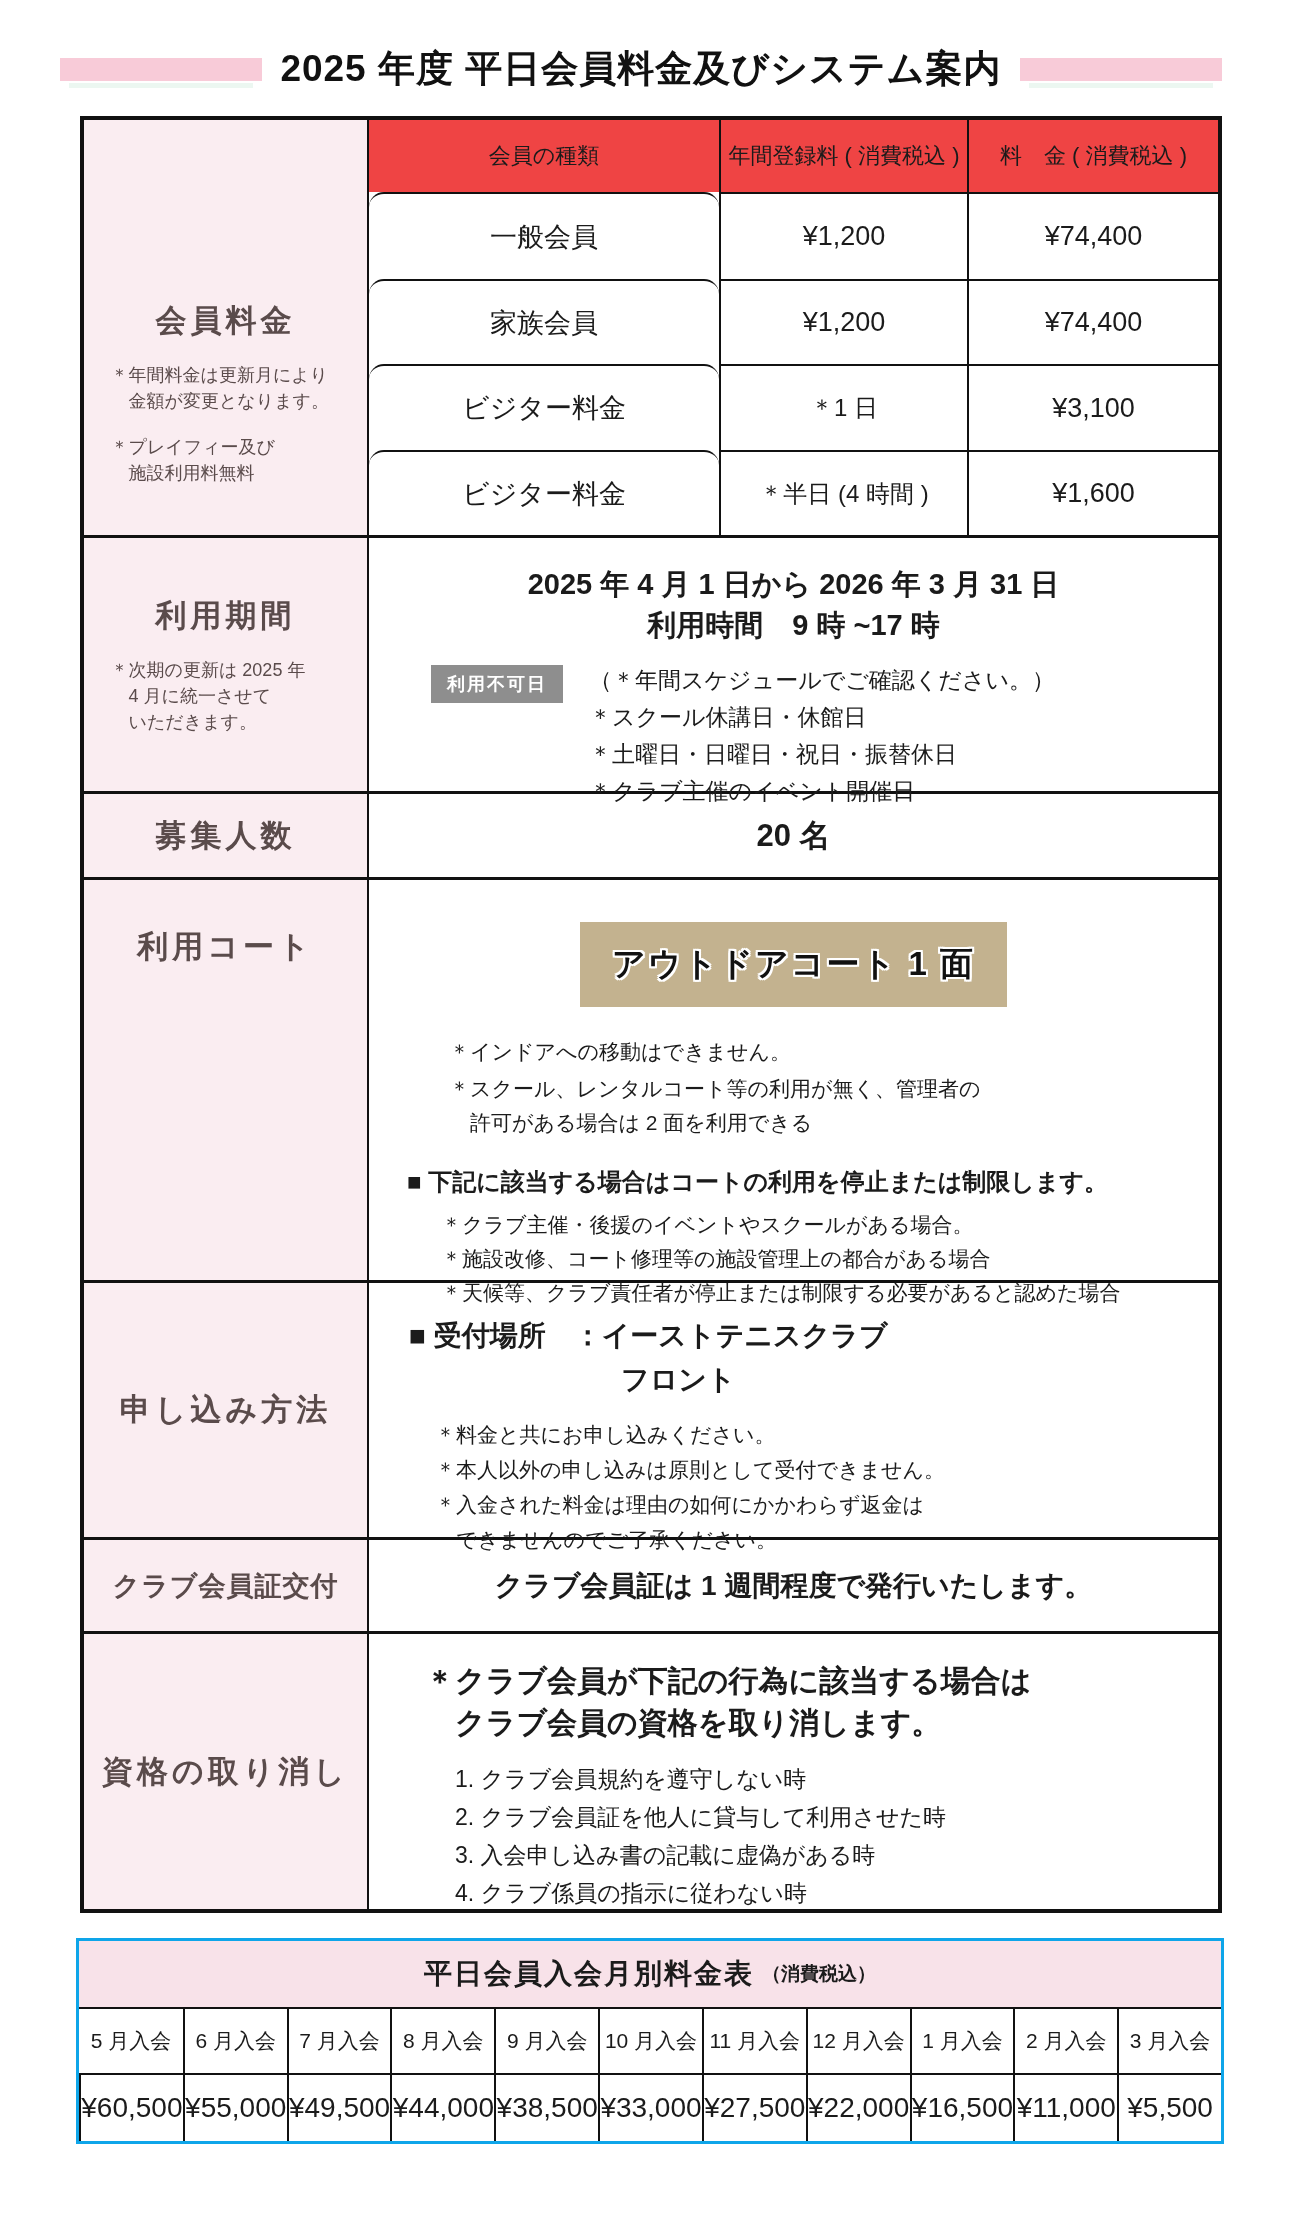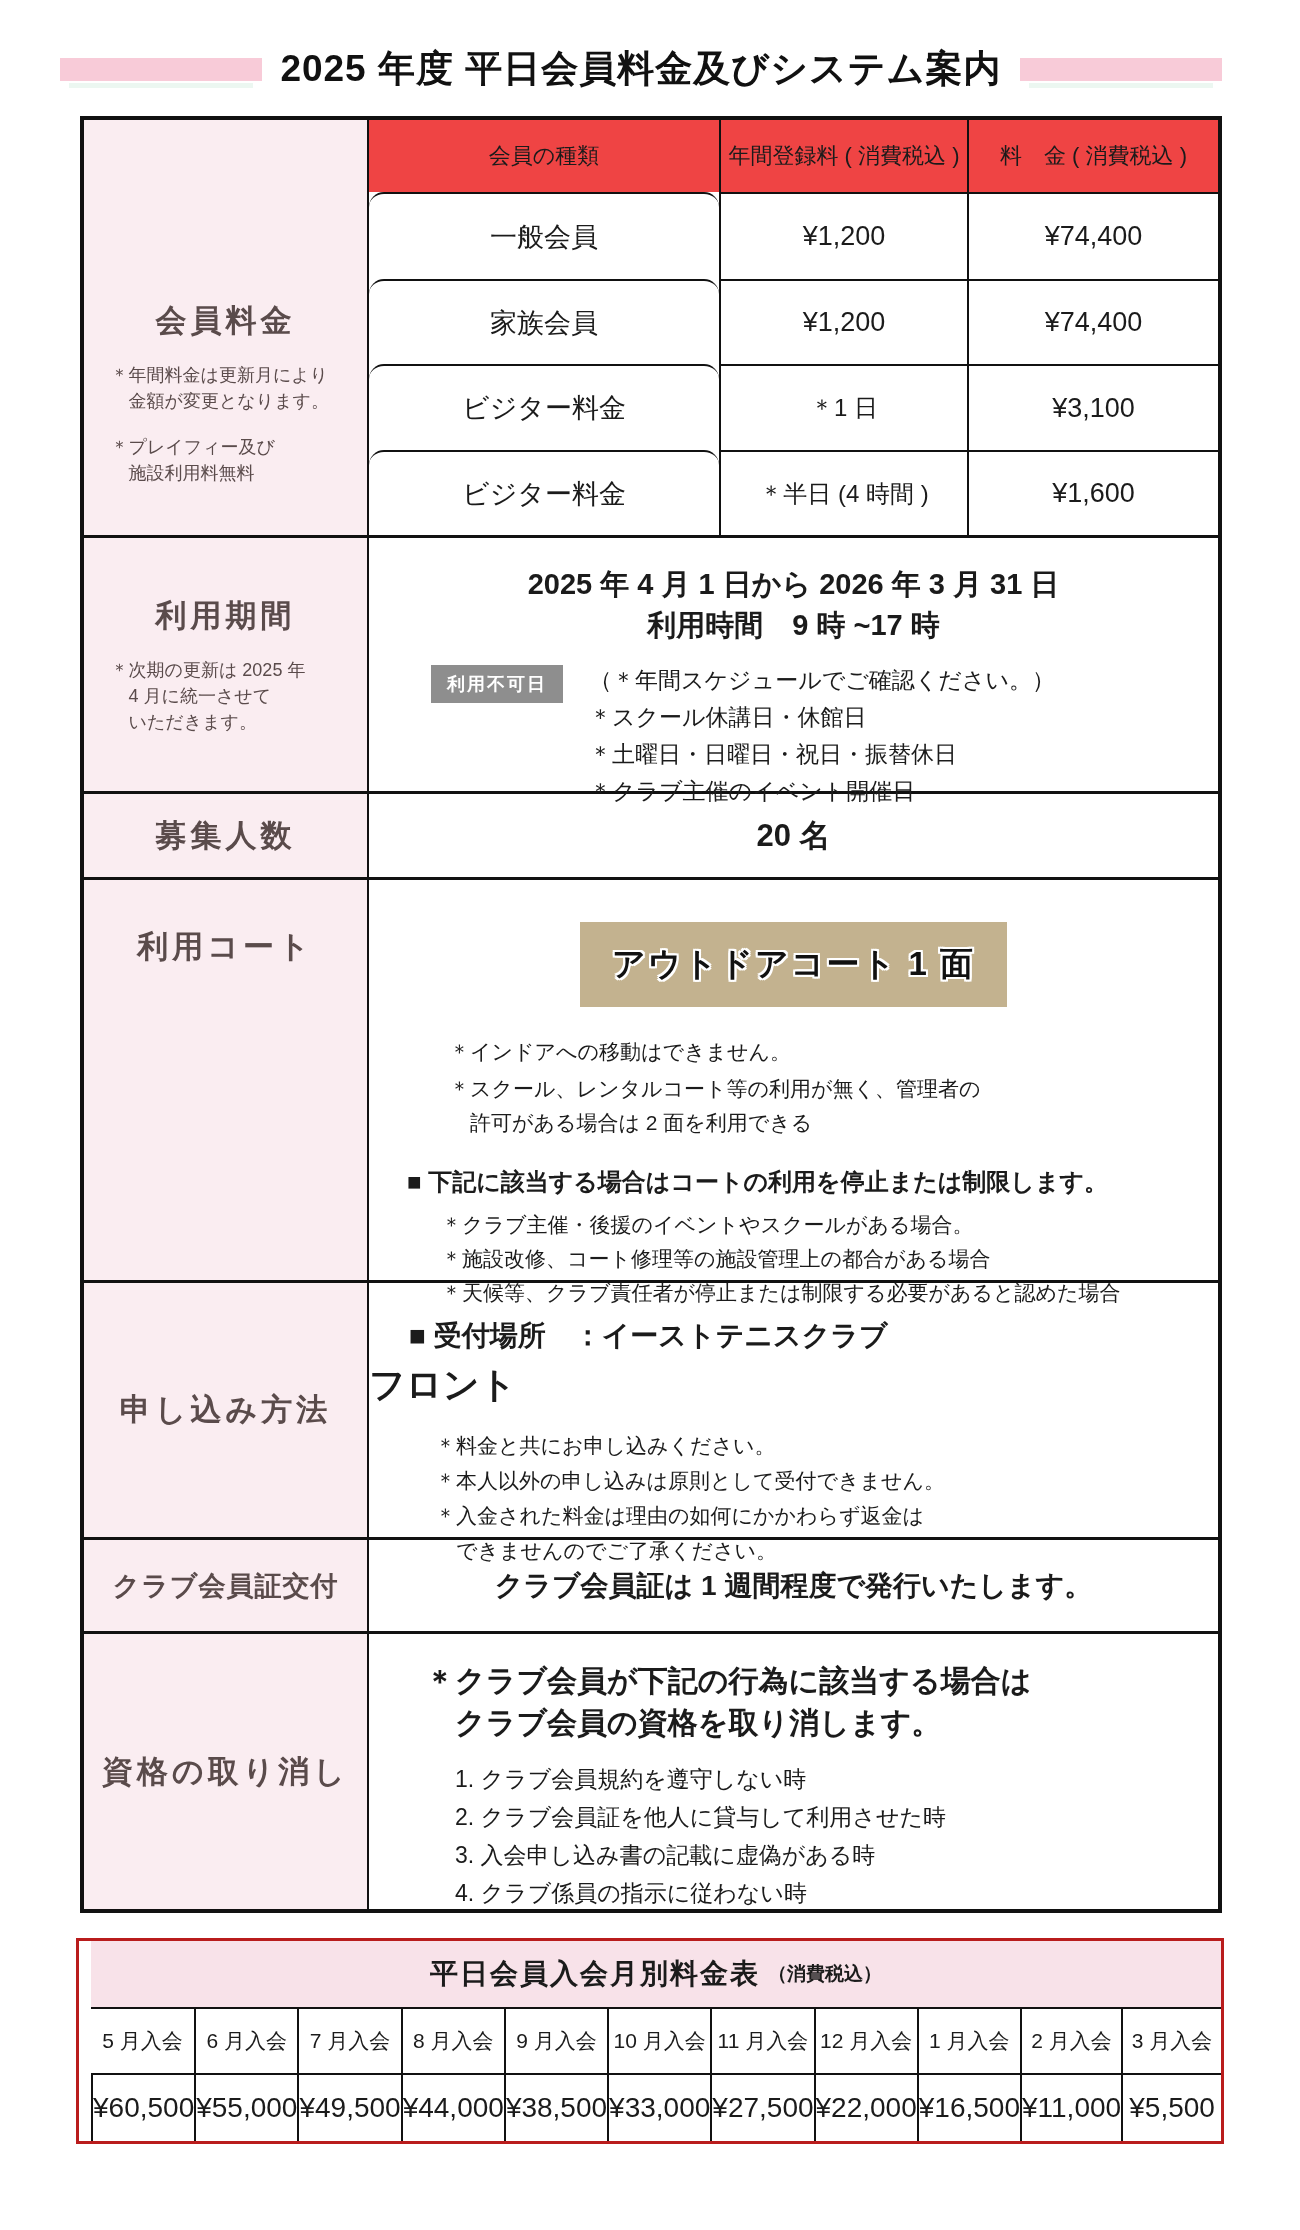--- a/index.html
+++ b/index.html
@@ -84,35 +84,34 @@
     text-shadow: -2px -2px 0 #fff, 2px -2px 0 #fff, -2px 2px 0 #fff, 2px 2px 0 #fff,
                  0 -2px 0 #fff, 0 2px 0 #fff, -2px 0 0 #fff, 2px 0 0 #fff;
   }
   .court-notes { margin: 28px 0 0 80px; font-size: 21px; line-height: 34px; }
   .court-notes .pre { margin-bottom: 3px; }
   .restrict-heading { margin: 26px 0 0 38px; font-size: 24px; font-weight: bold; }
   .restrict-list { margin: 10px 0 0 72px; font-size: 21px; line-height: 34px; }
 
   .apply-content { padding-top: 34px; }
   .reception-heading { margin-left: 40px; font-size: 28px; font-weight: bold; }
-  .reception-line2 { font-size: 36px; font-weight: bold; margin-top: 6px; }
+  .reception-line2 { margin-left: 252px; font-size: 28px; font-weight: bold; margin-top: 6px; }
   .apply-notes { margin: 18px 0 0 66px; font-size: 21px; line-height: 35px; }
 
   .card-label .label-title { font-size: 27px; letter-spacing: 1px; }
   .card-value { font-size: 28px; font-weight: bold; }
 
   .revoke-content { padding-top: 26px; }
   .revoke-heading { margin-left: 56px; font-size: 30px; font-weight: bold; line-height: 42px; }
   .revoke-list { margin: 16px 0 0 86px; font-size: 23px; line-height: 38px; }
 
   
   .month-table {
     position: absolute; left: 76px; top: 1938px; width: 1148px;
-    border: 3px solid #b91c1c;
-    padding-left: 12px;
+    border: 3px solid #0ea5e9;
   }
   .month-title-row {
     height: 68px; background: #f8e2e9;
     display: flex; align-items: center; justify-content: center;
     border-bottom: 2px solid #111;
   }
   .month-title { font-size: 28px; font-weight: bold; letter-spacing: 2px; }
   .month-title-suffix { font-size: 19px; font-weight: bold; margin-left: 8px; }
   .month-grid { display: grid; grid-template-columns: repeat(11, 1fr); }
   .month-grid .cell { border-left: 2px solid #111; }

